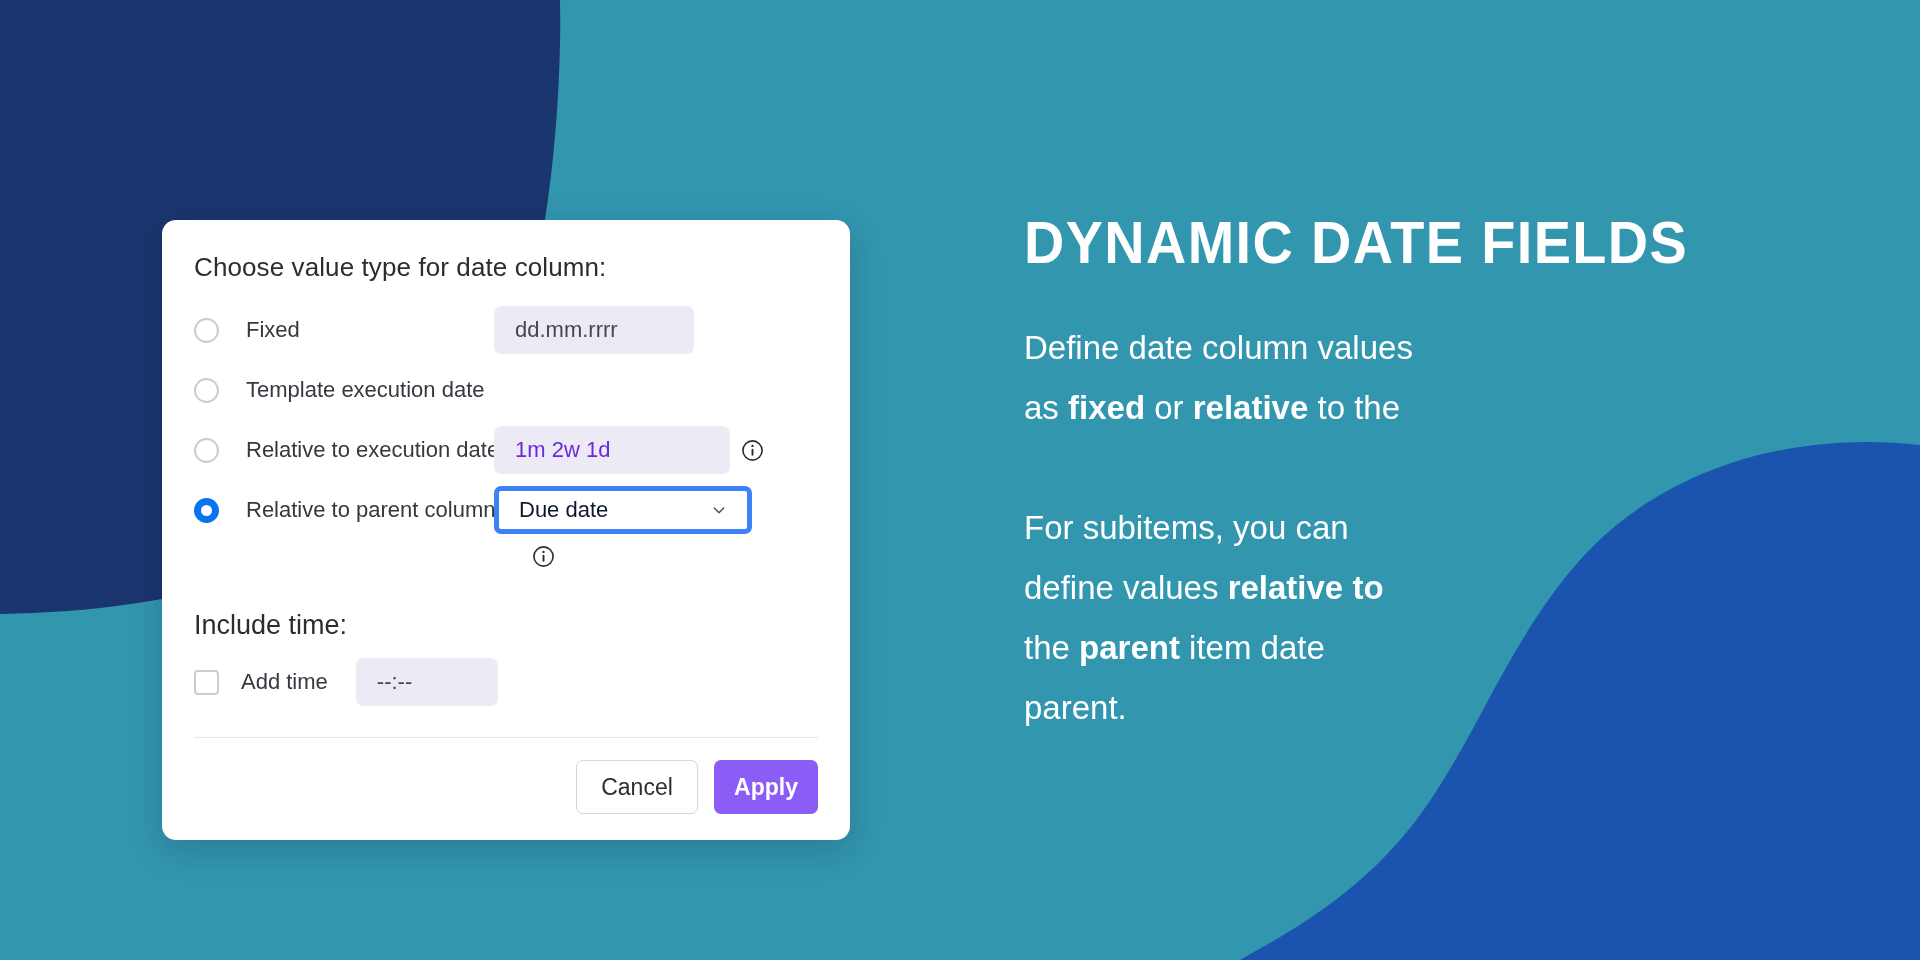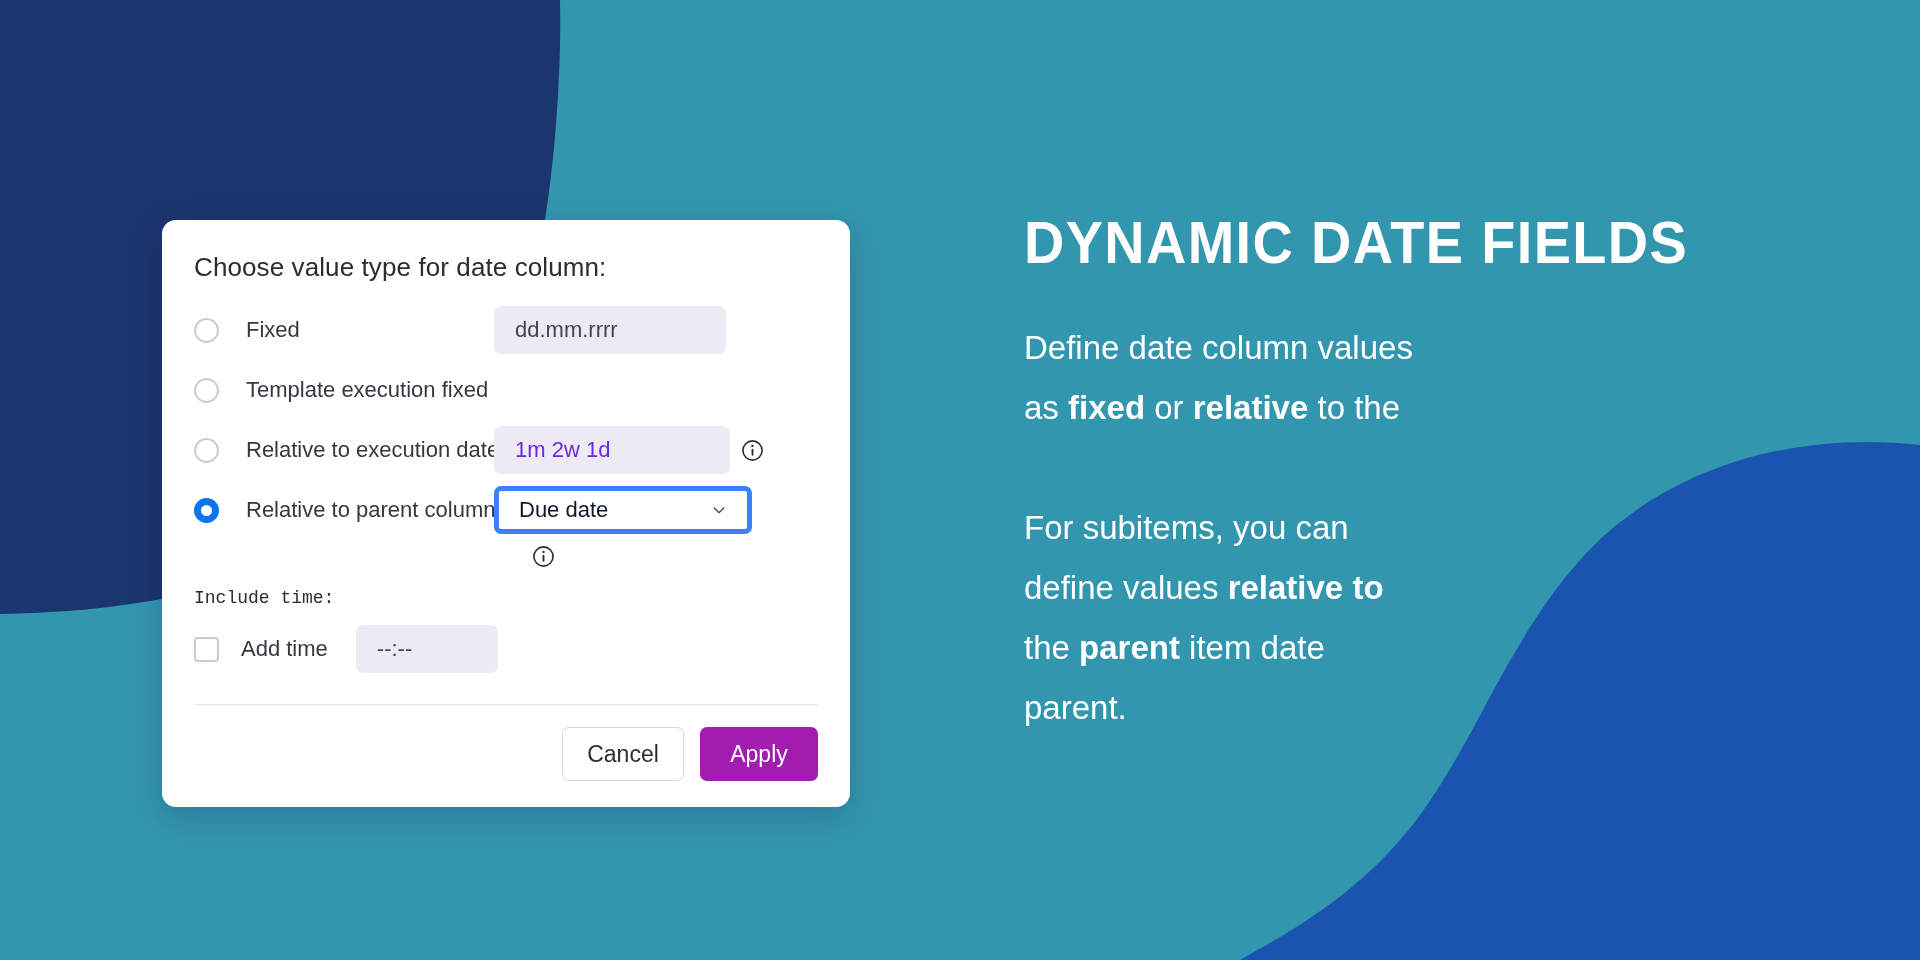--- a/index.html
+++ b/index.html
@@ -107,21 +107,21 @@
     color: #0f172a;
     justify-content: space-between;
   }
 
   .field-green {
     background: #fff;
     border: 2px solid #13854f;
     color: #35383f;
   }
 
-  .w-fixed   { width: 232px; }
+  .w-fixed   { width: 200px; }
   .w-rel     { width: 236px; }
   .w-select  { width: 258px; }
   .w-green   { width: 236px; }
   .w-time    { width: 142px; }
 
   .chevron {
     width: 16px;
     height: 16px;
     flex: 0 0 auto;
     margin-left: 10px;
@@ -136,25 +136,24 @@
   }
 
   .indent-row {
     display: flex;
     align-items: center;
     margin-left: 327px;
     margin-bottom: 4px;
   }
 
   .section-label {
-    font-size: 18px;
+    font-size: 27px;
     color: #2b2d33;
-    margin-top: 20px;
+    margin-top: 42px;
     margin-bottom: 16px;
-    font-family: Liberation Mono, monospace;
   }
 
   .checkbox {
     width: 25px;
     height: 25px;
     border: 2px solid #c9ccd6;
     border-radius: 4px;
     background: #fff;
     flex: 0 0 auto;
     cursor: pointer;
@@ -193,25 +192,25 @@
   }
 
   .btn-cancel {
     width: 122px;
     background: #fff;
     border: 1px solid #d4d6e0;
     color: #2b2d33;
   }
 
   .btn-apply {
-    width: 118px;
-    background: #a21caf;
+    width: 104px;
+    background: #8b5cf6;
     border: none;
     color: #fff;
-    font-weight: normal;
+    font-weight: bold;
   }
 
   
   .panel {
     position: absolute;
     left: 1024px;
     top: 210px;
     width: 840px;
     z-index: 4;
   }
@@ -258,21 +257,21 @@
     <div class="label-col">
       <span class="radio"></span>
       <span class="opt-label">Fixed</span>
     </div>
     <div class="field field-muted w-fixed">dd.mm.rrrr</div>
   </div>
 
   <div class="opt-row">
     <div class="label-col">
       <span class="radio"></span>
-      <span class="opt-label">Template execution fixed</span>
+      <span class="opt-label">Template execution date</span>
     </div>
   </div>
 
   <div class="opt-row">
     <div class="label-col">
       <span class="radio"></span>
       <span class="opt-label">Relative to execution date</span>
     </div>
     <div class="field field-muted placeholder w-rel">1m 2w 1d</div>
     <svg class="info-icon" viewBox="0 0 24 24">

